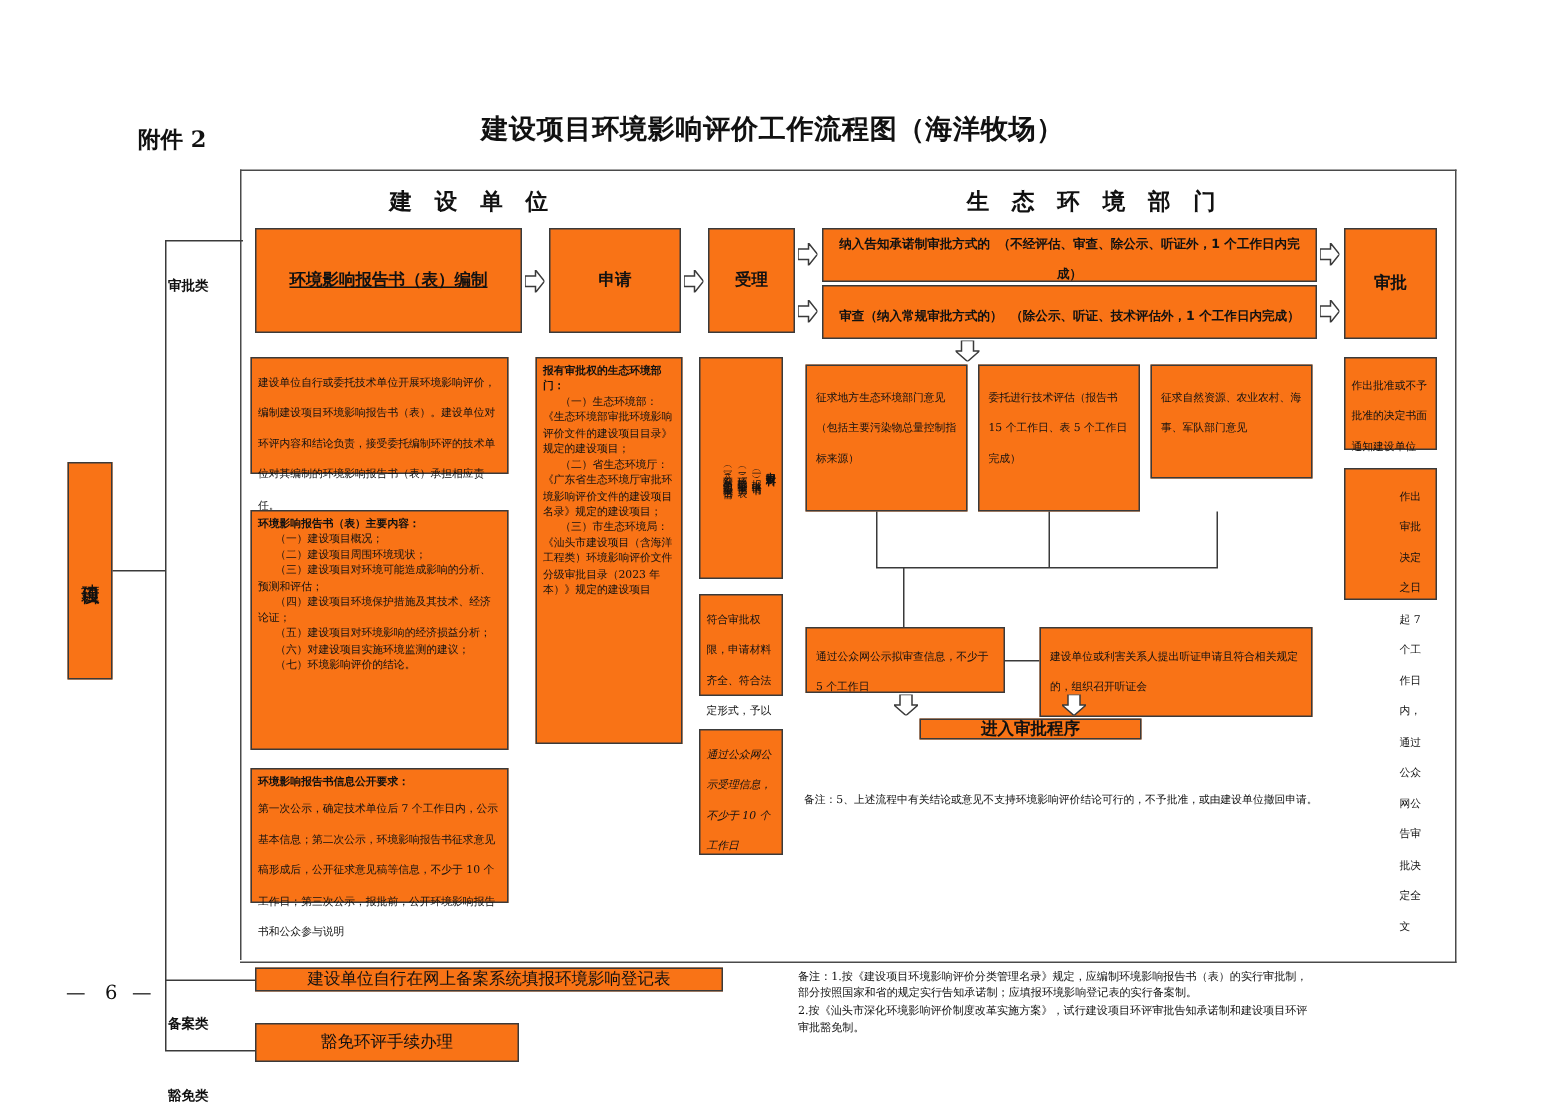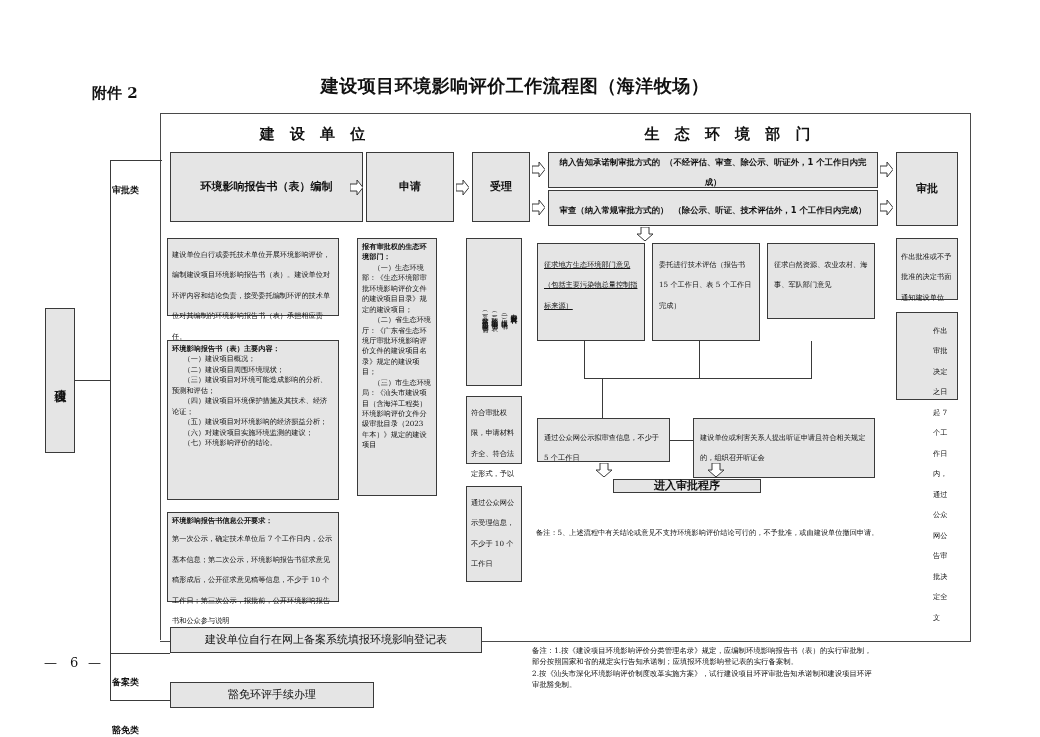--- a/index.html
+++ b/index.html
@@ -11,21 +11,21 @@
     position:relative;
     overflow:hidden;
   }
   .page{position:absolute;left:0;top:0;width:1040px;height:737px;}
 
   
   .abs{position:absolute;box-sizing:border-box;}
   .box{
     position:absolute;box-sizing:border-box;
     border:1px solid #3a3a3a;
-    background:#e5e5e5;
+    background:#f97316;
     display:flex;align-items:center;justify-content:center;
     text-align:center;
     line-height:1.28;
   }
   .box.tl{align-items:flex-start;justify-content:flex-start;text-align:left;}
   .box .inner{padding:3px 4px;width:100%;}
   .line{position:absolute;background:#3a3a3a;}
   .hline{height:1px;}
   .vline{width:1px;}
 
@@ -129,21 +129,21 @@
   <div class="line hline" style="left:110px;top:700px;width:60px;"></div>
   <div class="cat-label" style="left:112px;top:688px;">豁免类</div>
 
   <div class="dash" style="left:44px;top:655px;">—</div>
   <div id="page-number">6</div>
   <div class="dash" style="left:88px;top:655px;">—</div>
 
   <div class="section-head" style="left:170px;top:125px;width:290px;">建 设 单 位</div>
   <div class="section-head" style="left:560px;top:125px;width:340px;">生 态 环 境 部 门</div>
 
-  <div class="box" style="left:170px;top:152px;width:193px;height:70px;">
+  <div class="box" style="left:170px;top:152px;width:178px;height:70px;text-decoration:underline;">
     <span class="t11 b">环境影响报告书（表）编制</span>
   </div>
 
   <div class="arrow-r" style="left:350px;top:180px;">
     <svg viewBox="0 0 13 15">
         <polygon points="0,4 7,4 7,0 13,7.5 7,15 7,11 0,11" fill="#fff" stroke="#3a3a3a" stroke-width="1"></polygon>
       </svg>
   </div>
 
   <div class="box" style="left:366px;top:152px;width:88px;height:70px;">
@@ -219,21 +219,21 @@
     </div>
   </div>
 
   <div class="box tl" style="left:167px;top:512px;width:172px;height:90px;">
     <div class="inner">
       <span class="t7 b serif noind">环境影响报告书信息公开要求：</span>
       <span class="t7 serif">第一次公示，确定技术单位后 7 个工作日内，公示基本信息；第二次公示，环境影响报告书征求意见稿形成后，公开征求意见稿等信息，不少于 10 个工作日；第三次公示，报批前，公开环境影响报告书和公众参与说明</span>
     </div>
   </div>
 
-  <div class="box tl" style="left:357px;top:238px;width:80px;height:258px;">
+  <div class="box tl" style="left:357px;top:238px;width:98px;height:258px;">
     <div class="inner">
       <span class="t7 b serif noind">报有审批权的生态环境部门：</span>
       <span class="t7 serif ind">（一）生态环境部：《生态环境部审批环境影响评价文件的建设项目目录》规定的建设项目；</span>
       <span class="t7 serif ind">（二）省生态环境厅：《广东省生态环境厅审批环境影响评价文件的建设项目名录》规定的建设项目；</span>
       <span class="t7 serif ind">（三）市生态环境局：《汕头市建设项目（含海洋工程类）环境影响评价文件分级审批目录（2023 年本）》规定的建设项目</span>
     </div>
   </div>
 
   <div class="box" style="left:466px;top:238px;width:56px;height:148px;align-items:flex-start;justify-content:flex-end;">
     <div style="padding:3px;height:100%;display:flex;flex-direction:row-reverse;justify-content:flex-start;">
@@ -243,33 +243,33 @@
       <span class="vert t65 serif">（三）公众参与说明（报告书需）</span>
     </div>
   </div>
 
   <div class="box tl" style="left:466px;top:396px;width:56px;height:68px;">
     <div class="inner">
       <span class="t7 serif">符合审批权限，申请材料齐全、符合法定形式，予以受理</span>
     </div>
   </div>
 
-  <div class="box tl" style="left:466px;top:486px;width:56px;height:96px;">
+  <div class="box tl" style="left:466px;top:486px;width:56px;height:84px;font-style:italic;">
     <div class="inner">
       <span class="t7 serif">通过公众网公示受理信息，不少于 10 个工作日</span>
     </div>
   </div>
 
   <div class="arrow-d" style="left:637px;top:227px;">
     <svg viewBox="0 0 16 14">
         <polygon points="4,0 12,0 12,7 16,7 8,14 0,7 4,7" fill="#fff" stroke="#3a3a3a" stroke-width="1"></polygon>
       </svg>
   </div>
 
-  <div class="box tl" style="left:537px;top:243px;width:108px;height:98px;text-decoration:underline;">
+  <div class="box tl" style="left:537px;top:243px;width:108px;height:98px;">
     <div class="inner" style="padding:8px 6px;">
       <span class="t7 serif">征求地方生态环境部门意见（包括主要污染物总量控制指标来源）</span>
     </div>
   </div>
   <div class="box tl" style="left:652px;top:243px;width:108px;height:98px;">
     <div class="inner" style="padding:8px 6px;">
       <span class="t7 serif">委托进行技术评估（报告书 15 个工作日、表 5 个工作日完成）</span>
     </div>
   </div>
   <div class="box tl" style="left:767px;top:243px;width:108px;height:76px;">
@@ -319,24 +319,24 @@
     <div class="inner" style="padding:5px 4px;">
       <span class="t7 serif">作出批准或不予批准的决定书面通知建设单位</span>
     </div>
   </div>
   <div class="box tl" style="left:896px;top:312px;width:62px;height:88px;">
     <div class="inner" style="padding:5px 4px;margin-left:32px;">
       <span class="t7 serif">作出审批决定之日起 7 个工作日内，通过公众网公告审批决定全文</span>
     </div>
   </div>
 
-  <div class="box" style="left:170px;top:627px;width:312px;height:26px;">
+  <div class="box" style="left:170px;top:645px;width:312px;height:16px;">
     <span class="t11">建设单位自行在网上备案系统填报环境影响登记表</span>
   </div>
-  <div class="box" style="left:170px;top:682px;width:204px;height:26px;">
+  <div class="box" style="left:170px;top:682px;width:176px;height:26px;">
     <span class="t11">豁免环评手续办理</span>
   </div>
 
   <div class="footnote" style="left:532px;top:645px;width:480px;">
     <div>备注：1.按《建设项目环境影响评价分类管理名录》规定，应编制环境影响报告书（表）的实行审批制，</div>
     <div>部分按照国家和省的规定实行告知承诺制；应填报环境影响登记表的实行备案制。</div>
     <div>2.按《汕头市深化环境影响评价制度改革实施方案》，试行建设项目环评审批告知承诺制和建设项目环评</div>
     <div>审批豁免制。</div>
   </div>
 

